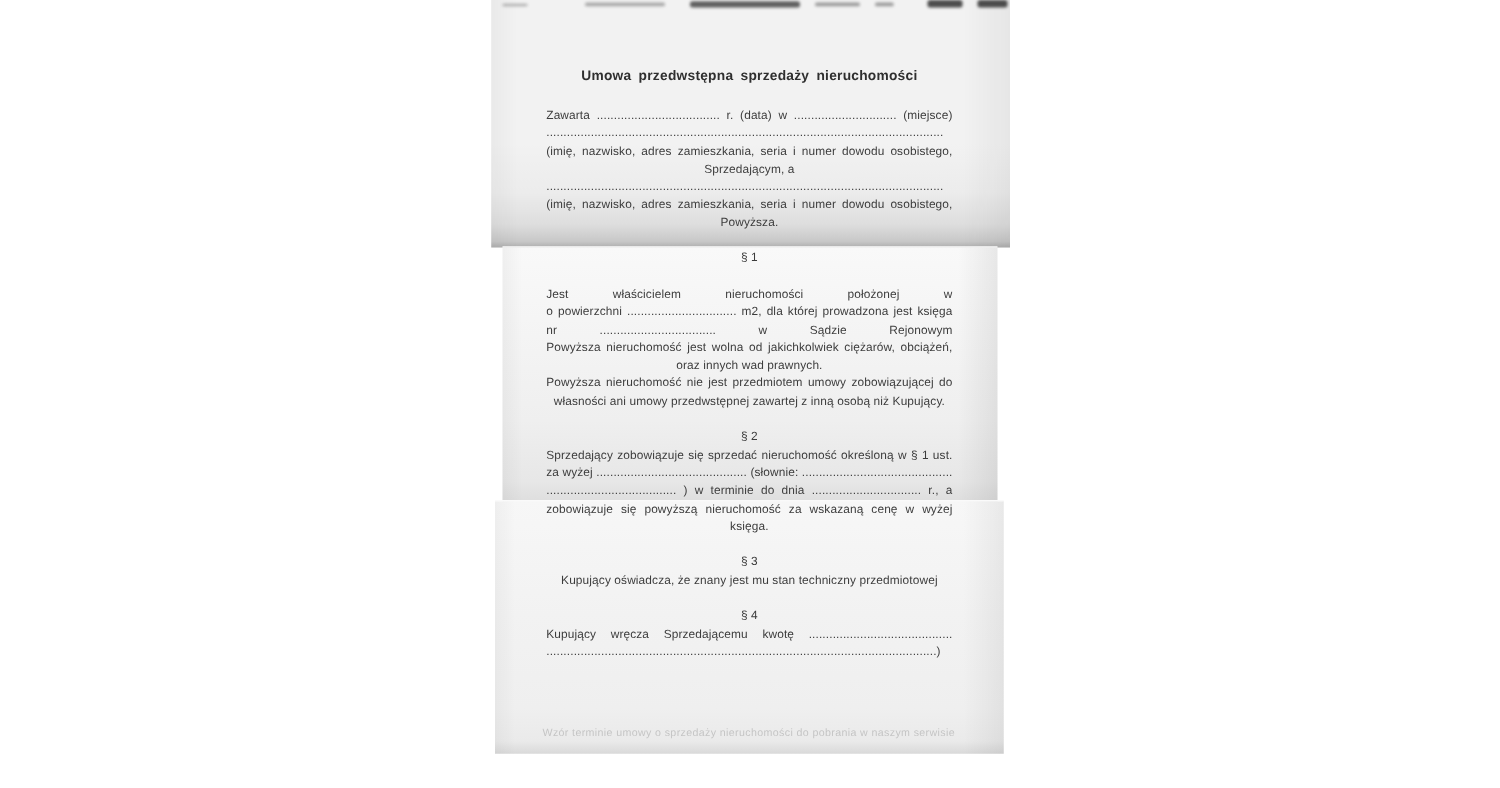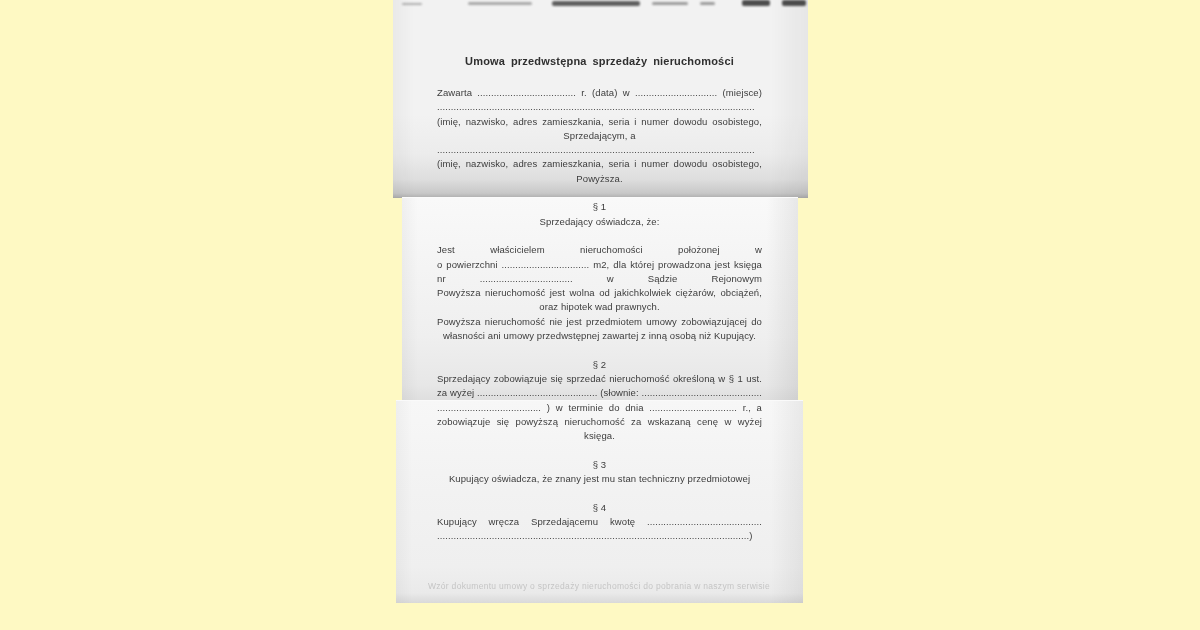--- a/index.html
+++ b/index.html
@@ -9,21 +9,21 @@
     height: 630px;
     background: #000000;
     overflow: hidden;
     font-family: "Liberation Sans", "DejaVu Sans", sans-serif;
   }
 
   .stage {
     position: relative;
     width: 1200px;
     height: 630px;
-    background: #fef9c3;
+    background: #ffffff;
   }
 
   .paper {
     position: absolute;
     left: 390px;
     top: 0;
     width: 418px;
     height: 602px;
   }
 
@@ -143,42 +143,41 @@
       <div class="doc-lines">
           <div class="line j">Zawarta .................................... r. (data) w .............................. (miejsce) pomiędzy:</div>
           <div class="line j">....................................................................................................................</div>
           <div class="line j">(imię, nazwisko, adres zamieszkania, seria i numer dowodu osobistego, PESEL), dalej zwanym</div>
           <div class="line l">Sprzedającym, a</div>
           <div class="line j">....................................................................................................................</div>
           <div class="line j">(imię, nazwisko, adres zamieszkania, seria i numer dowodu osobistego, PESEL), dalej zwanym</div>
           <div class="line l">Powyższa.</div>
           <div class="line blank"></div>
           <div class="line c">§ 1</div>
-          <div class="line l">Sprzedający oświadcza, że:</div>
           <div class="line blank"></div>
           <div class="line j">Jest właścicielem nieruchomości położonej w ..................................................,</div>
           <div class="line j">o powierzchni ................................ m2, dla której prowadzona jest księga wieczysta</div>
           <div class="line j">nr .................................. w Sądzie Rejonowym ..............................................</div>
           <div class="line j">Powyższa nieruchomość jest wolna od jakichkolwiek ciężarów, obciążeń, roszczeń i hipotek</div>
-          <div class="line l">oraz hipotek wad prawnych.</div>
+          <div class="line l">oraz innych wad prawnych.</div>
           <div class="line j">Powyższa nieruchomość nie jest przedmiotem umowy zobowiązującej do przeniesienia jej</div>
           <div class="line l">własności ani umowy przedwstępnej zawartej z inną osobą niż Kupujący.</div>
           <div class="line blank"></div>
           <div class="line c">§ 2</div>
           <div class="line j">Sprzedający zobowiązuje się sprzedać nieruchomość określoną w § 1 ust. 1 niniejszej umowy</div>
           <div class="line j">za wyżej ............................................ (słownie: ............................................</div>
           <div class="line j">...................................... ) w terminie do dnia ................................ r., a Kupujący</div>
           <div class="line j">zobowiązuje się powyższą nieruchomość za wskazaną cenę w wyżej wymienionym terminie</div>
           <div class="line l">księga.</div>
           <div class="line blank"></div>
           <div class="line c">§ 3</div>
           <div class="line l">Kupujący oświadcza, że znany jest mu stan techniczny przedmiotowej nieruchomości.</div>
           <div class="line blank"></div>
           <div class="line c">§ 4</div>
           <div class="line j">Kupujący wręcza Sprzedającemu kwotę .......................................... (słownie</div>
           <div class="line j">..................................................................................................................)</div>
         </div>
     </div>
 
-    <div class="watermark">Wzór dokumentu umowy o sprzedaży nieruchomości do pobrania w naszym serwisie</div>
+    <div class="watermark">Wzór terminie umowy o sprzedaży nieruchomości do pobrania w naszym serwisie</div>
 
   </div>
 </div>
 
 </body></html>

